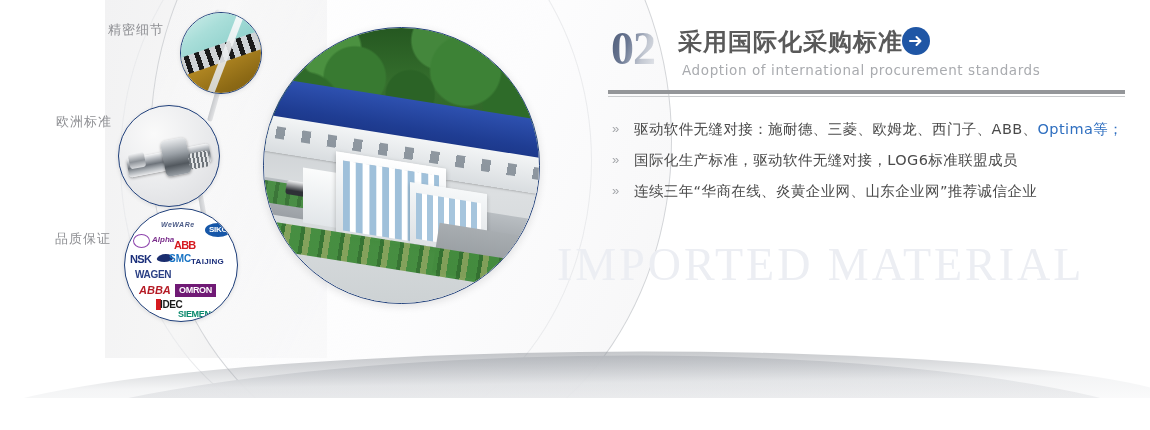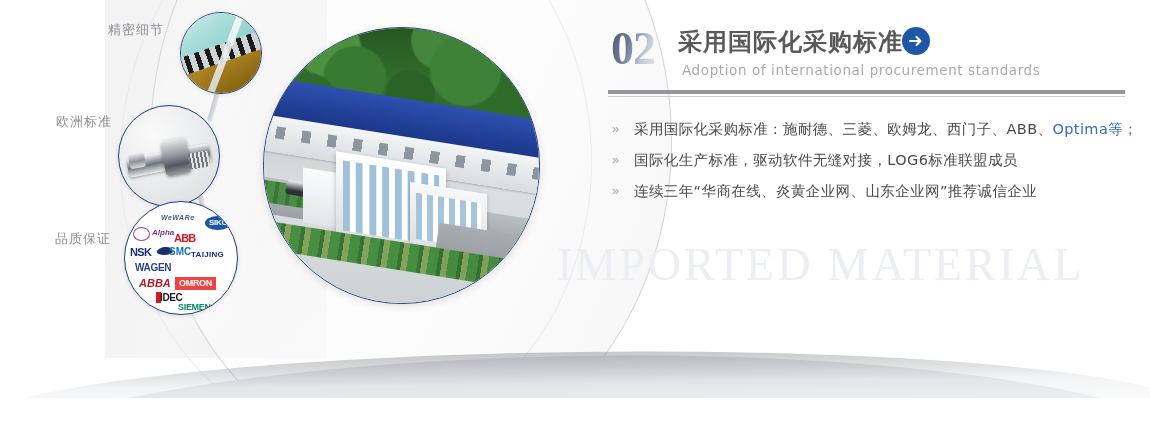--- a/index.html
+++ b/index.html
@@ -102,41 +102,41 @@
     background:linear-gradient(180deg,#e7e9eb 0%,#9aa0a6 40%,#52585e 72%,#9aa0a6 100%);
     transform:rotate(-11deg);box-shadow:0 1px 3px rgba(0,0,0,.4);}
   #circ1 .thread{position:absolute;left:70%;top:46%;width:20%;height:16%;
     transform:rotate(-11deg);
     background:repeating-linear-gradient(90deg,#6f757b 0 2px,#e2e4e6 2px 4px);border-radius:3px;}
   #circ1 .step{position:absolute;left:10%;top:47%;width:16%;height:15%;
     transform:rotate(-11deg);border-radius:3px;
     background:linear-gradient(180deg,#f2f3f4,#8d9298 55%,#d8dadd);}
 
   
-  #circ2{left:124px;top:201px;width:112px;height:112px;background:#fff;}
+  #circ2{left:124px;top:208px;width:112px;height:112px;background:#fff;}
   .logos{position:absolute;inset:0;}
   .lg{position:absolute;white-space:nowrap;font-weight:bold;line-height:1;
       font-family:"Liberation Sans","DejaVu Sans",sans-serif;}
   .lg-weware{left:36px;top:12px;font-size:7px;color:#4a5a86;font-style:italic;letter-spacing:.5px;}
   .lg-siko{left:80px;top:14px;font-size:8px;color:#fff;background:#1757a8;
            border-radius:50%;padding:3px 4px;letter-spacing:-.3px;}
   .lg-alpha{left:11px;top:27px;font-size:8px;color:#7b2f8c;font-style:italic;padding-left:16px;}
   .lg-alpha-ring{position:absolute;left:8px;top:25px;width:15px;height:12px;
                  border:1.3px solid #8e44ad;border-radius:50%;}
   .lg-abb{left:49px;top:31px;font-size:11px;color:#d61a20;letter-spacing:-.8px;}
   .lg-nsk{left:5px;top:45px;font-size:11px;color:#1b2f7a;letter-spacing:-.6px;}
   .lg-smcd{position:absolute;left:32px;top:45px;width:16px;height:8px;
            background:#1a2d6e;border-radius:50% 50% 50% 50%/60% 60% 40% 40%;
            transform:skewX(-12deg);}
   .lg-smc{left:44px;top:45px;font-size:10px;color:#1773c4;letter-spacing:0px;}
   .lg-taijing{left:66px;top:49px;font-size:8px;color:#1b2f7a;letter-spacing:.3px;}
   .lg-wagen{left:10px;top:61px;font-size:10px;color:#2a3f84;letter-spacing:-.3px;}
   .lg-siemens{left:53px;top:61px;font-size:9px;color:#0b8a6e;letter-spacing:-.3px;margin-top:40px;}
   .lg-abba{left:14px;top:76px;font-size:11px;color:#b51b25;font-style:italic;}
-  .lg-omron{left:50px;top:75px;font-size:9px;color:#fff;background:#ef4444;
+  .lg-omron{left:50px;top:75px;font-size:9px;color:#fff;background:#701a75;
             padding:2px 4px;letter-spacing:-.3px;}
   .lg-idec{left:35px;top:91px;font-size:10px;color:#1a1a1a;letter-spacing:-.4px;}
   .lg-idec-bar{position:absolute;left:31px;top:90px;width:5px;height:11px;background:#d61a20;}
 
   
   #bigcirc{
     position:absolute;left:263px;top:27px;width:275px;height:275px;
     border-radius:50%;overflow:hidden;
     border:1.5px solid #1f3f7a;
     box-shadow:0 2px 8px rgba(0,0,0,.12);
@@ -322,21 +322,21 @@
 
     <div class="title-en">Adoption of international procurement standards</div>
 
     <div class="rule"></div>
     <div class="rule2"></div>
 
     <div class="bullets">
 
       <div class="brow">
         <div class="bmark">»</div>
-        <div class="btxt"><span>采用国际化采购标准：施耐德、三菱、欧姆龙、西门子、ABB、</span><span class="hl">Optima等；</span></div>
+        <div class="btxt"><span>驱动软件无缝对接：施耐德、三菱、欧姆龙、西门子、ABB、</span><span class="hl">Optima等；</span></div>
       </div>
 
       <div class="brow">
         <div class="bmark">»</div>
         <div class="btxt"><span>国际化生产标准，驱动软件无缝对接，LOG6标准联盟成员</span></div>
       </div>
 
       <div class="brow">
         <div class="bmark">»</div>
         <div class="btxt"><span>连续三年“华商在线、炎黄企业网、山东企业网”推荐诚信企业</span></div>

